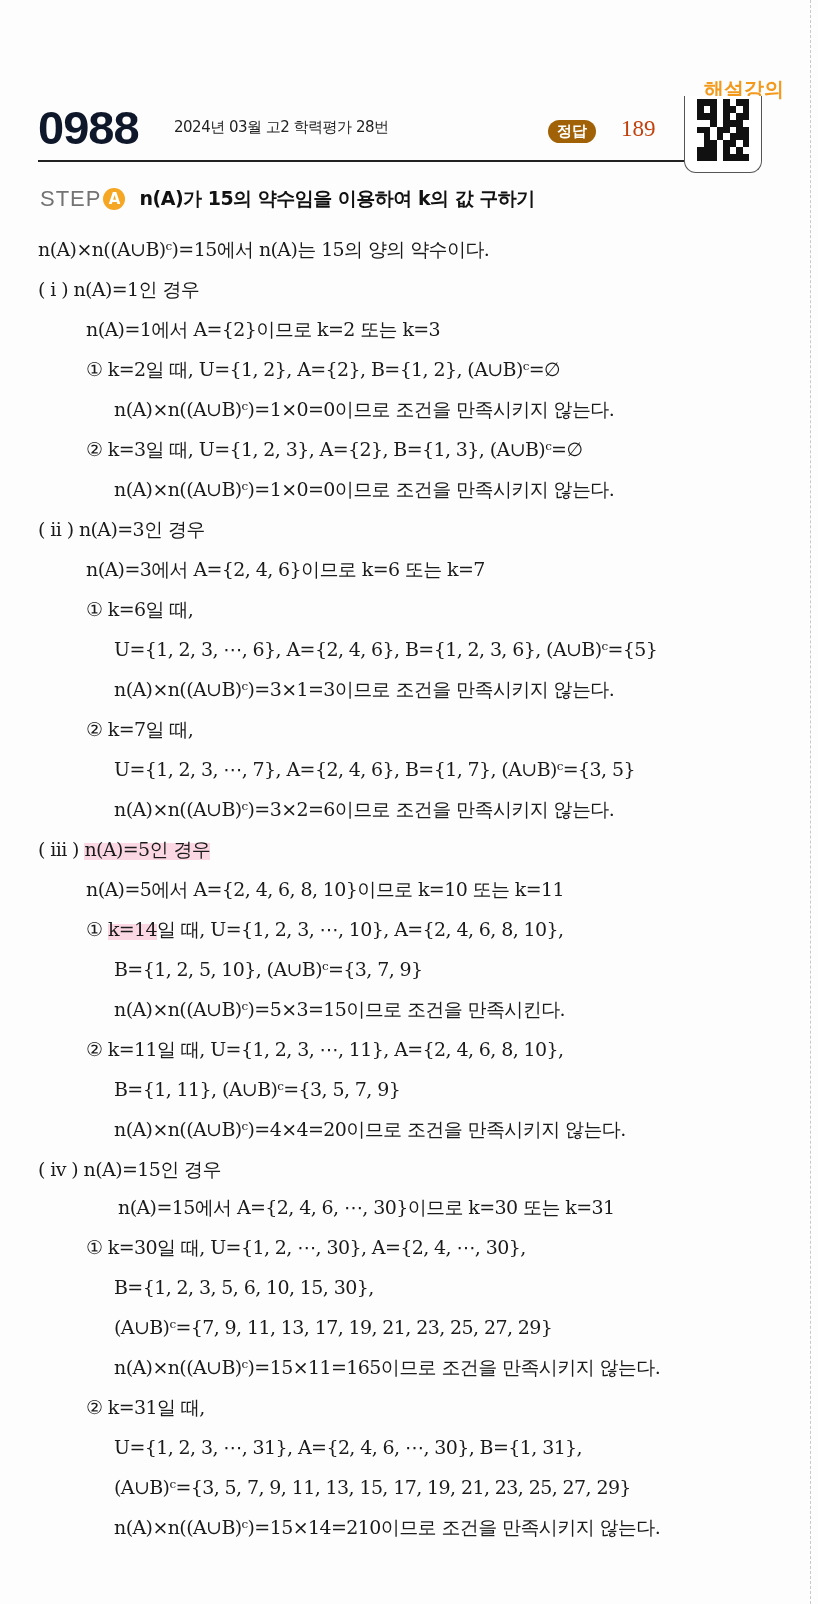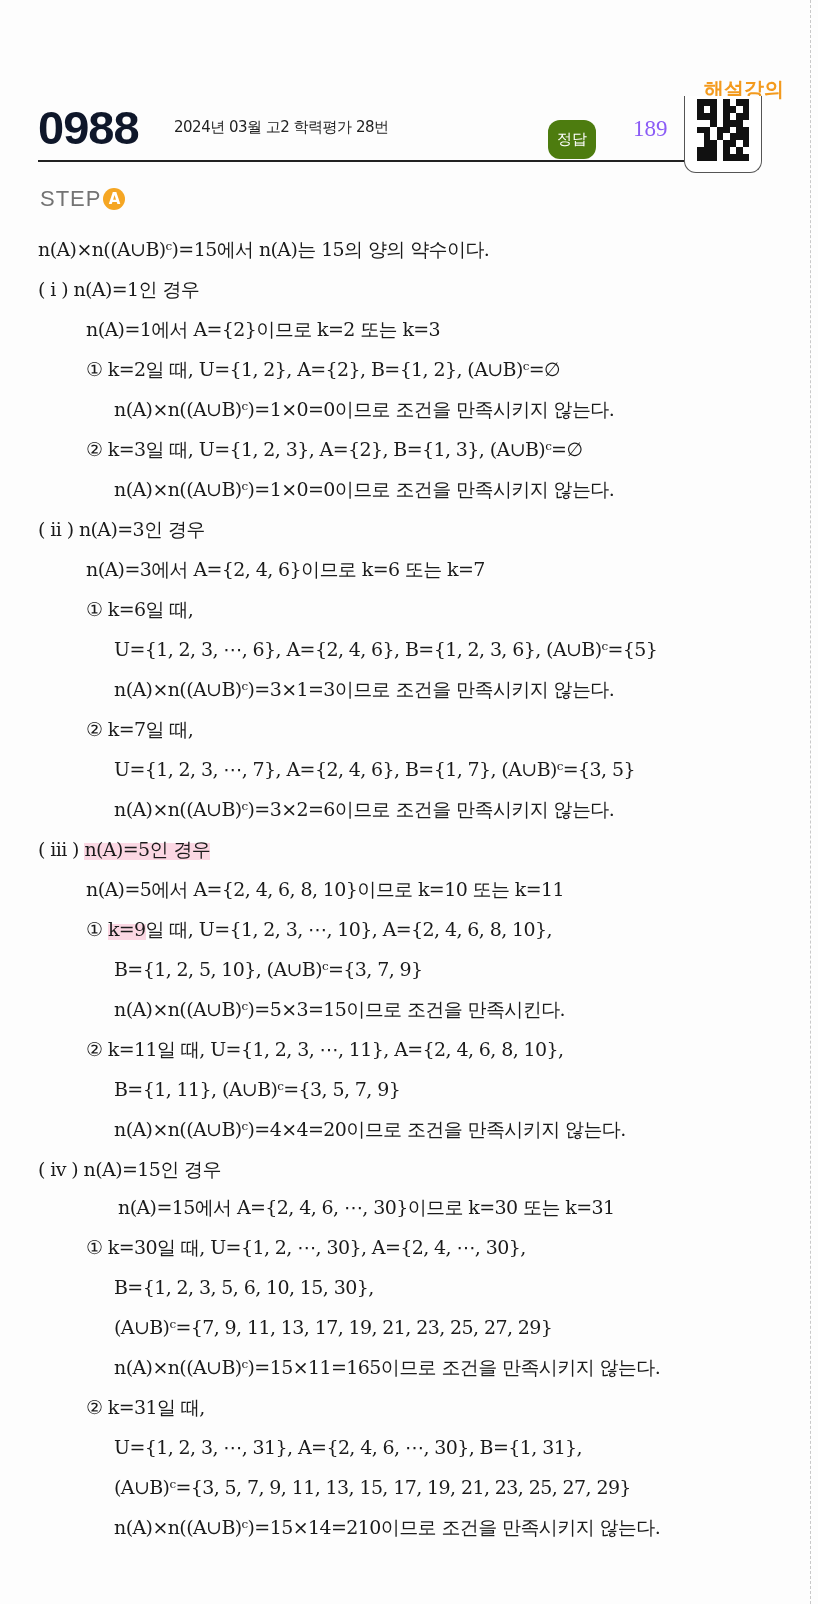--- a/index.html
+++ b/index.html
@@ -4,22 +4,22 @@
 <style>
   html, body { margin:0; padding:0; }
   body {
     width:818px; height:1604px; background:#fdfdfd; position:relative; overflow:hidden;
     font-family: "DejaVu Sans", "Liberation Sans", sans-serif; color:#1a1a1a;
   }
   .right-dash { position:absolute; left:810px; top:0; width:0; height:1604px; border-left:1px dashed #c9c9c9; }
   .header { position:absolute; left:38px; top:100px; width:640px; height:60px; }
   .prob-num { position:absolute; left:0; top:0; font-family:"Liberation Sans", sans-serif; font-weight:bold; font-size:47px; color:#0f172a; letter-spacing:-1px; line-height:56px; }
   .source { position:absolute; left:136px; top:18px; font-size:15px; color:#222; letter-spacing:-0.5px; }
-  .answer-badge { position:absolute; left:510px; top:20px; background:#4d7c0f; color:#fff; border-radius:12px; padding:10px 9px; font-size:15px; font-weight:normal; }
-  .answer-val { position:absolute; left:583px; top:16px; font-family:"Liberation Serif", serif; font-size:23px; color:#8b5cf6;margin-left:12px; }
+  .answer-badge { position:absolute; left:510px; top:20px; background:#a16207; color:#fff; border-radius:12px; padding:2px 9px; font-size:15px; font-weight:bold; }
+  .answer-val { position:absolute; left:583px; top:16px; font-family:"Liberation Serif", serif; font-size:23px; color:#c2410c; }
   .header-rule { position:absolute; left:38px; top:160px; width:646px; height:2px; background:#222; }
   .qr-label { position:absolute; left:704px; top:76px; font-size:20px; font-weight:bold; color:#f39a1d; }
   .qr-box { position:absolute; left:684px; top:96px; width:76px; height:76px; border:1.5px solid #555; border-top:none; border-radius:0 0 12px 12px; background:#fff; }
   .qr { position:absolute; left:12px; top:3px; width:52px; height:62px; display:grid; grid-template-columns:repeat(8,1fr); grid-template-rows:repeat(9,1fr); }
   .qr span { background:#111; }
   .qr span.w { background:transparent; }
   .step { position:absolute; left:40px; top:186px; display:flex; align-items:center; }
   .step-word { font-family:"Liberation Sans", sans-serif; font-size:22px; color:#737373; letter-spacing:1px; }
   .step-circle { width:22px; height:22px; border-radius:50%; background:#f5a623; color:#fff; font-weight:bold; font-size:15px; display:flex; align-items:center; justify-content:center; margin-left:2px; }
   .step-title { margin-left:14px; font-size:19px; font-weight:bold; color:#111; letter-spacing:-0.5px; }
@@ -117,20 +117,21 @@
       <span></span>
       <span></span>
       <span></span>
       <span></span>
     </div>
 </div>
 
 <div class="step">
   <span class="step-word">STEP</span>
   <span class="step-circle">A</span>
+  <span class="step-title">n(A)가 15의 약수임을 이용하여 k의 값 구하기</span>
 </div>
 
 <div id="lines">
     <div class="line lvl0" style="top: 236px;">n(A)×n((A∪B)ᶜ)=15에서 n(A)는 15의 양의 약수이다.</div>
     <div class="line lvl1" style="top: 276px;">( i ) n(A)=1인 경우</div>
     <div class="line lvl2" style="top: 316px;">n(A)=1에서 A={2}이므로 k=2 또는 k=3</div>
     <div class="line lvl2" style="top: 356px;">① k=2일 때, U={1, 2}, A={2}, B={1, 2}, (A∪B)ᶜ=∅</div>
     <div class="line lvl3" style="top: 396px;">n(A)×n((A∪B)ᶜ)=1×0=0이므로 조건을 만족시키지 않는다.</div>
     <div class="line lvl2" style="top: 436px;">② k=3일 때, U={1, 2, 3}, A={2}, B={1, 3}, (A∪B)ᶜ=∅</div>
     <div class="line lvl3" style="top: 476px;">n(A)×n((A∪B)ᶜ)=1×0=0이므로 조건을 만족시키지 않는다.</div>
@@ -157,14 +158,14 @@
     <div class="line lvl2" style="top: 1394px;">② k=31일 때,</div>
     <div class="line lvl3" style="top: 1434px;">U={1, 2, 3, ⋯, 31}, A={2, 4, 6, ⋯, 30}, B={1, 31},</div>
     <div class="line lvl3" style="top: 1474px;">(A∪B)ᶜ={3, 5, 7, 9, 11, 13, 15, 17, 19, 21, 23, 25, 27, 29}</div>
     <div class="line lvl3" style="top: 1514px;">n(A)×n((A∪B)ᶜ)=15×14=210이므로 조건을 만족시키지 않는다.</div>
   </div>
 
 <div class="line lvl1" style="top:836px;">
   <span>( iii ) </span><span class="hl">n(A)=5인 경우</span>
 </div>
 <div class="line lvl2" style="top:916px;">
-  <span>① </span><span class="hl">k=9</span><span>일 때, U={1, 2, 3, ⋯, 10}, A={2, 4, 6, 8, 10},</span>
+  <span>① </span><span class="hl">k=14</span><span>일 때, U={1, 2, 3, ⋯, 10}, A={2, 4, 6, 8, 10},</span>
 </div>
 
 </body></html>

